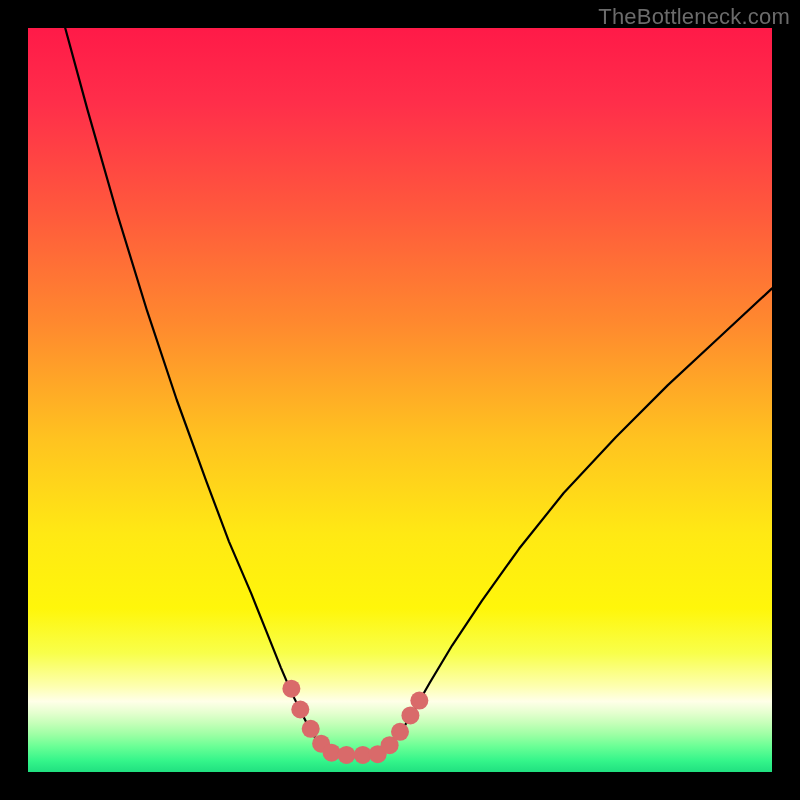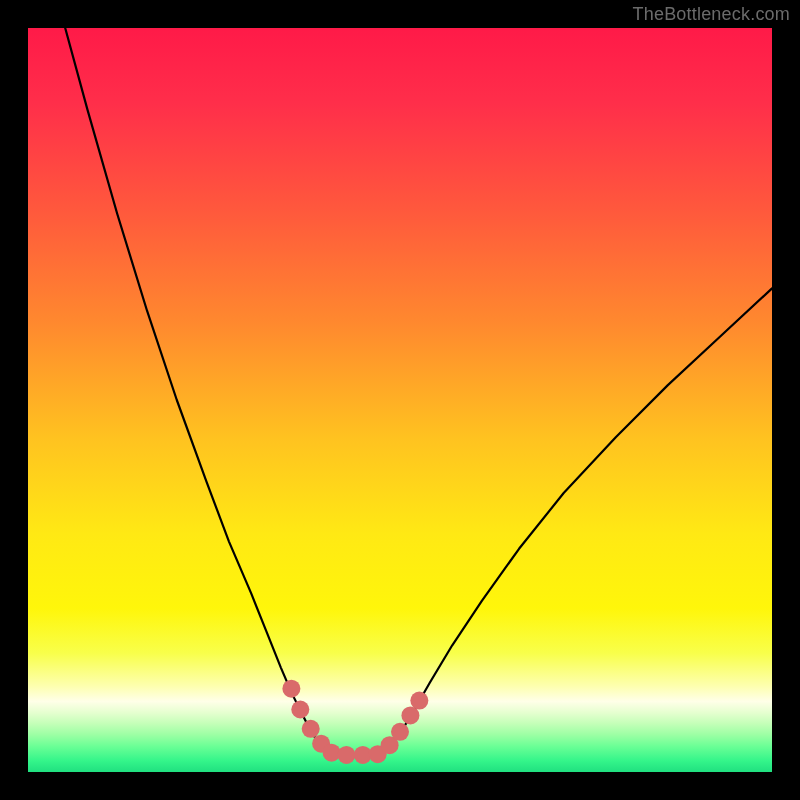--- a/index.html
+++ b/index.html
@@ -33,21 +33,21 @@
     position: absolute;
     inset: 0;
     width: 100%;
     height: 100%;
   }
   .watermark {
     position: absolute;
     top: 4px;
     right: 10px;
     color: #6b6b6b;
-    font-size: 18px;
+    font-size: 22px;
     font-weight: 500;
     letter-spacing: 0.2px;
     user-select: none;
   }
 </style>
 </head>
 <body>
 
 <div class="stage">
 

